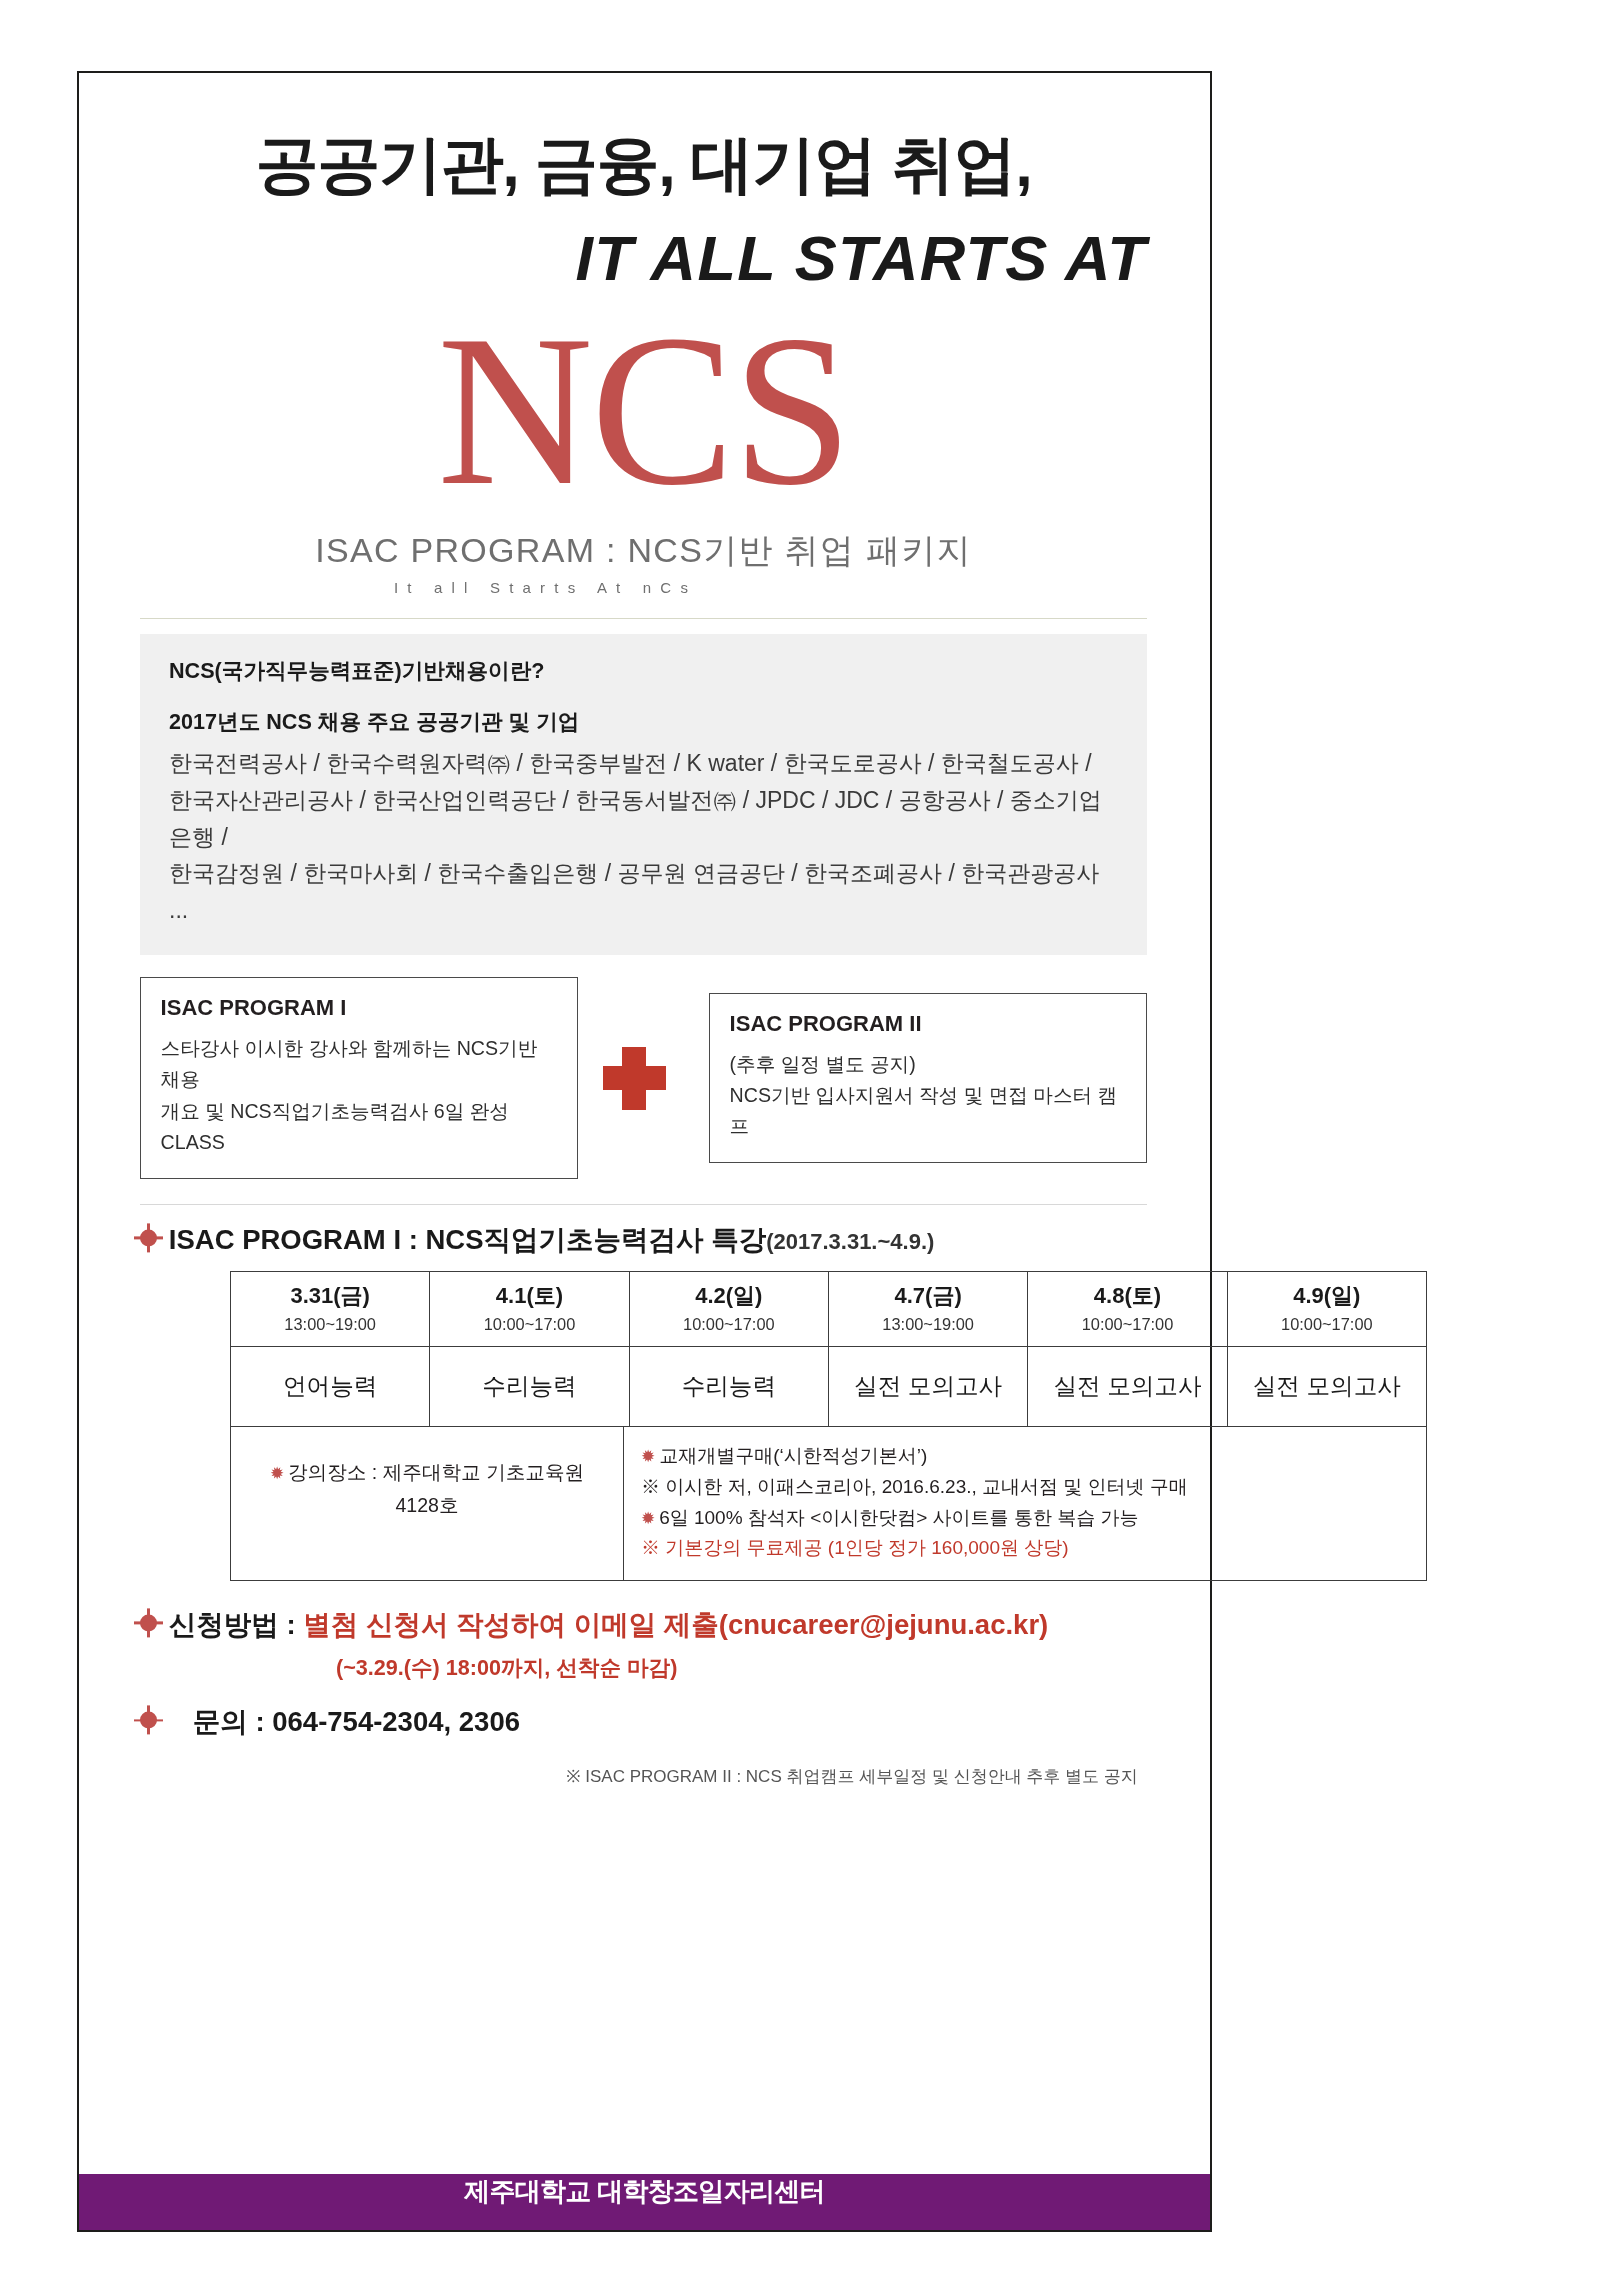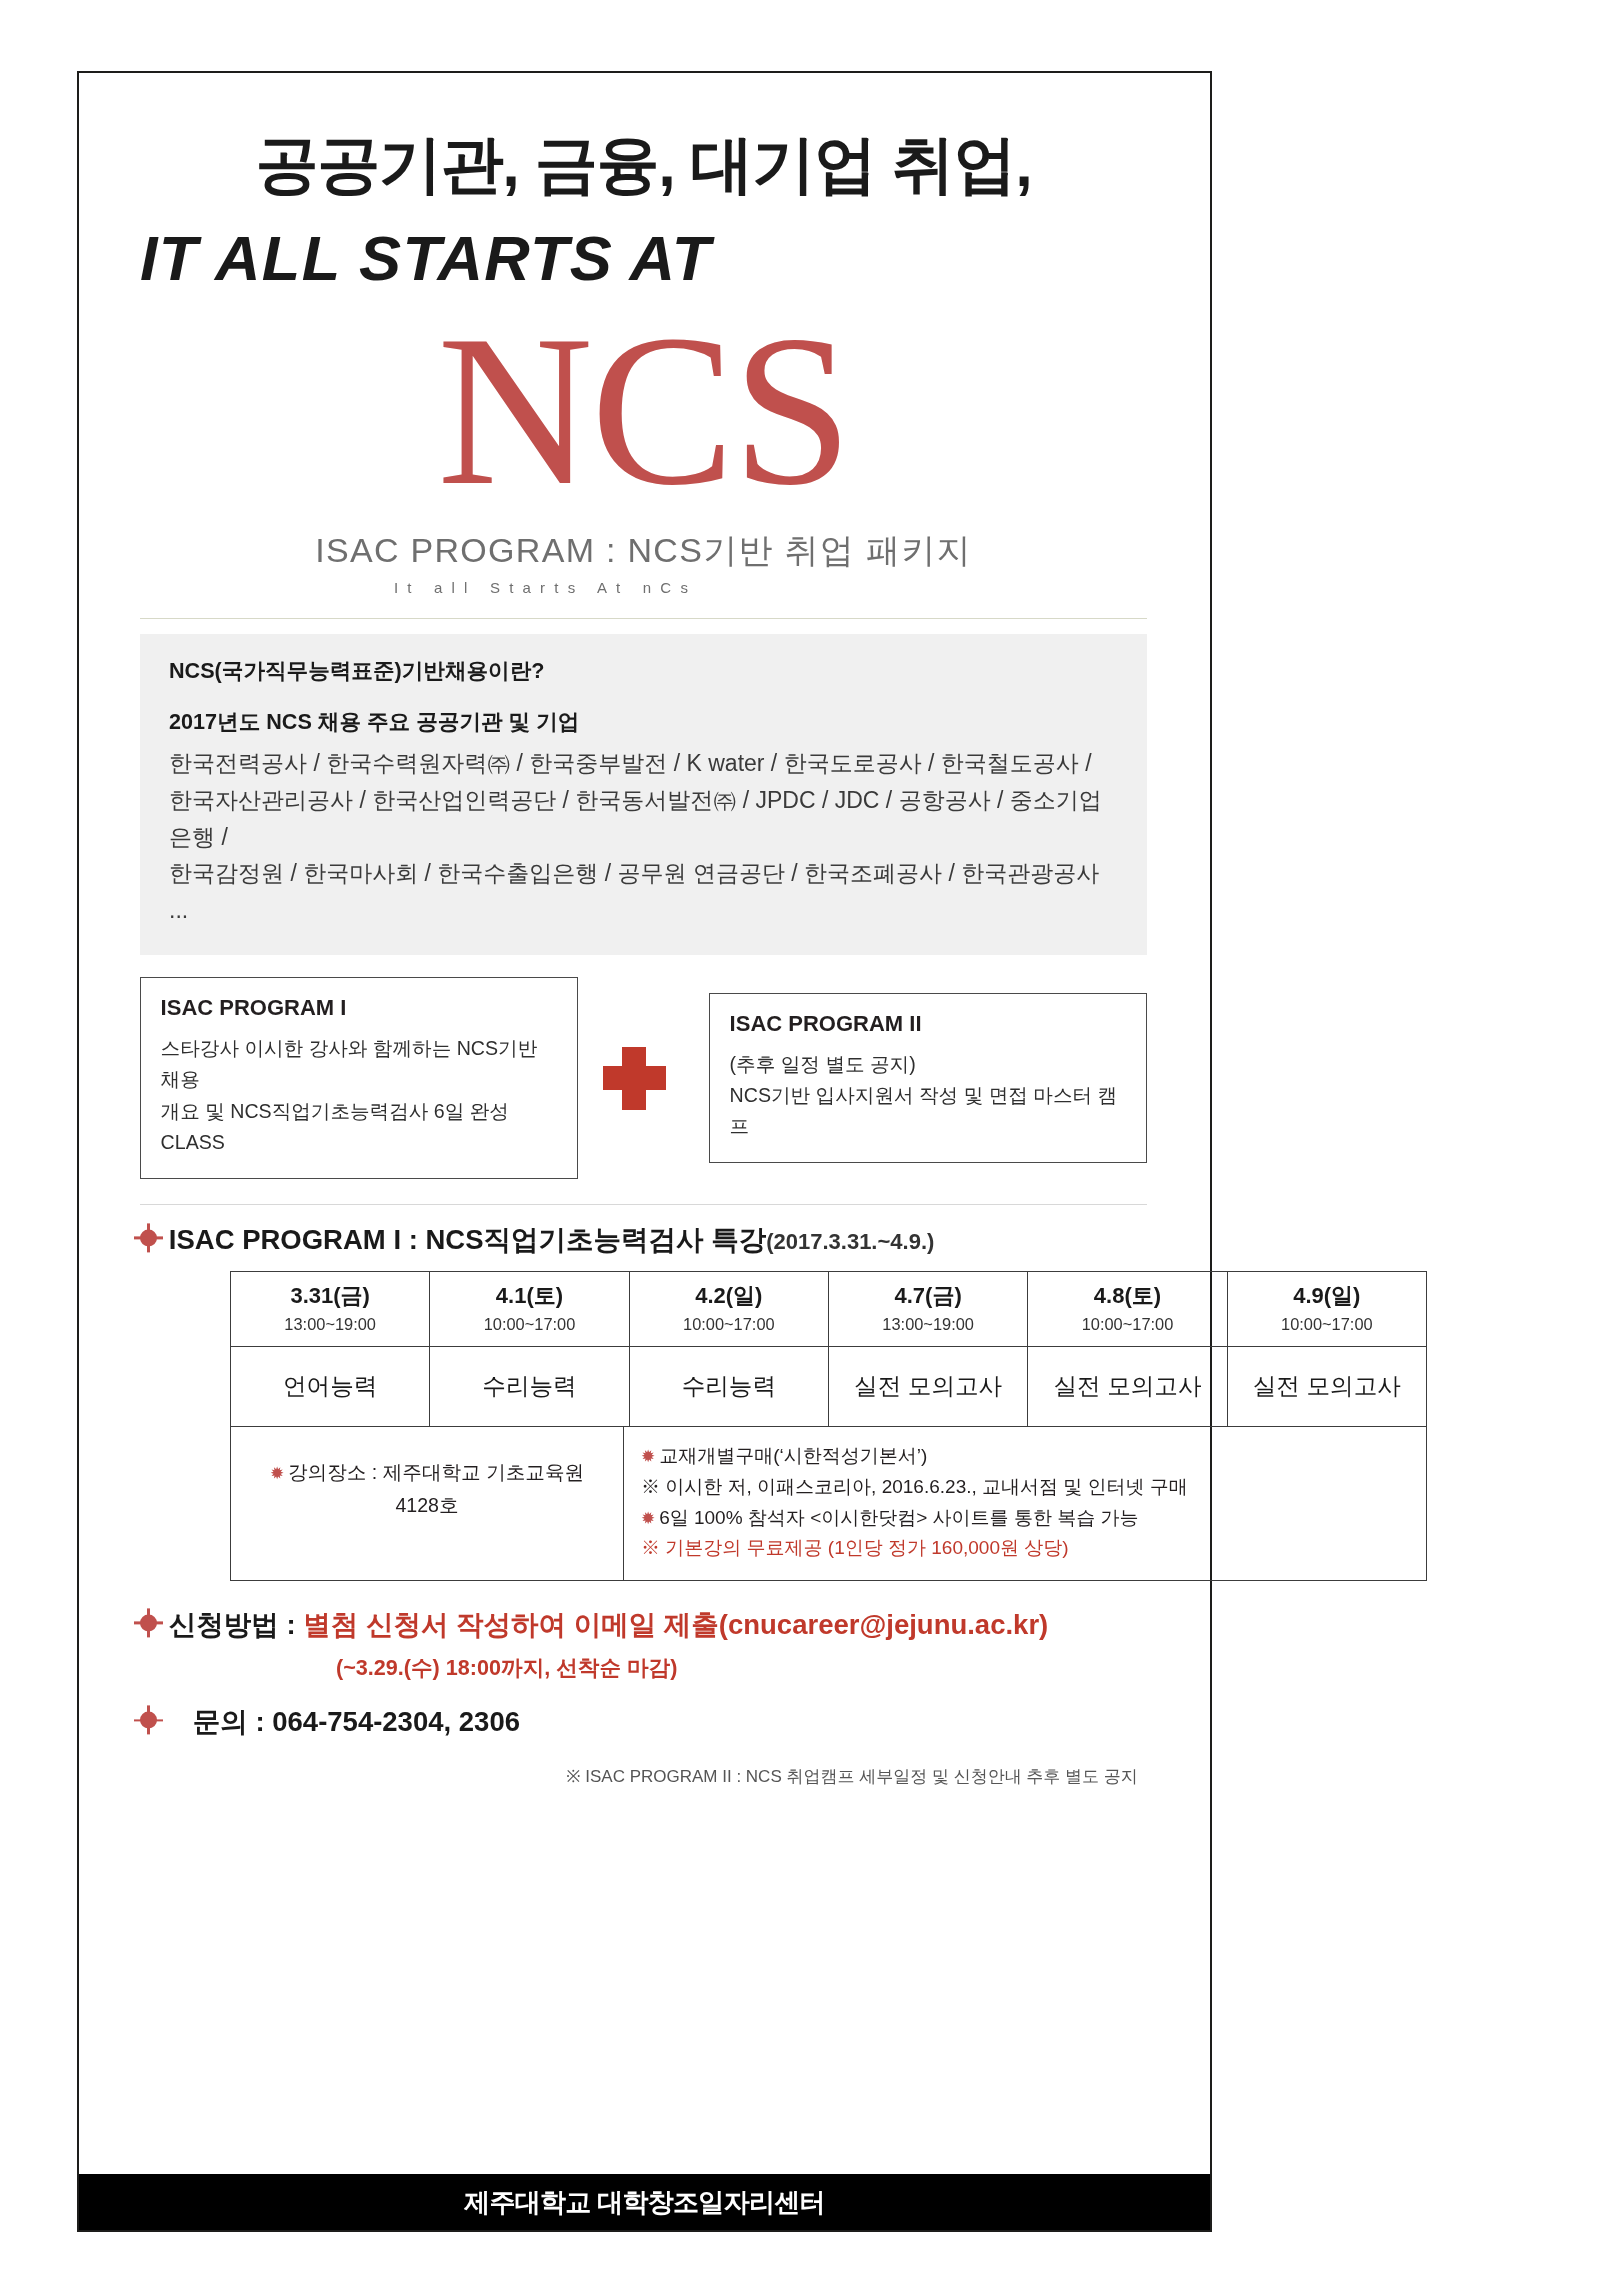--- a/index.html
+++ b/index.html
@@ -42,21 +42,21 @@
   
   .headline-1 {
     text-align: center;
     font-size: 63px;
     font-weight: bold;
     letter-spacing: -1.3px;
     margin-top: 51px;
     color: #1a1a1a;
   }
   .headline-2 {
-    text-align: left;
+    text-align: right;
     font-size: 63px;
     font-weight: bold;
     font-style: italic;
     letter-spacing: 1.3px;
     margin-top: 14.4px;
     color: #1a1a1a;
   }
   .ncs-logo {
     text-align: center;
     font-family: "Liberation Serif", serif;
@@ -291,26 +291,25 @@
     padding-right: 9.2px;
   }
 
   
   .footer-bar {
     position: absolute;
     left: 79px;
     right: 79px;
     bottom: 65px;
     height: 56px;
-    background: #000000;
+    background: #701a75;
     color: #ffffff;
     font-size: 26px;
     font-weight: bold;
     display: flex;
-    align-items: center;
     justify-content: center;
     letter-spacing: -0.7px;
   }
 </style>
 </head>
 <body>
 
 <div class="poster">
   <div class="frame"></div>
 

